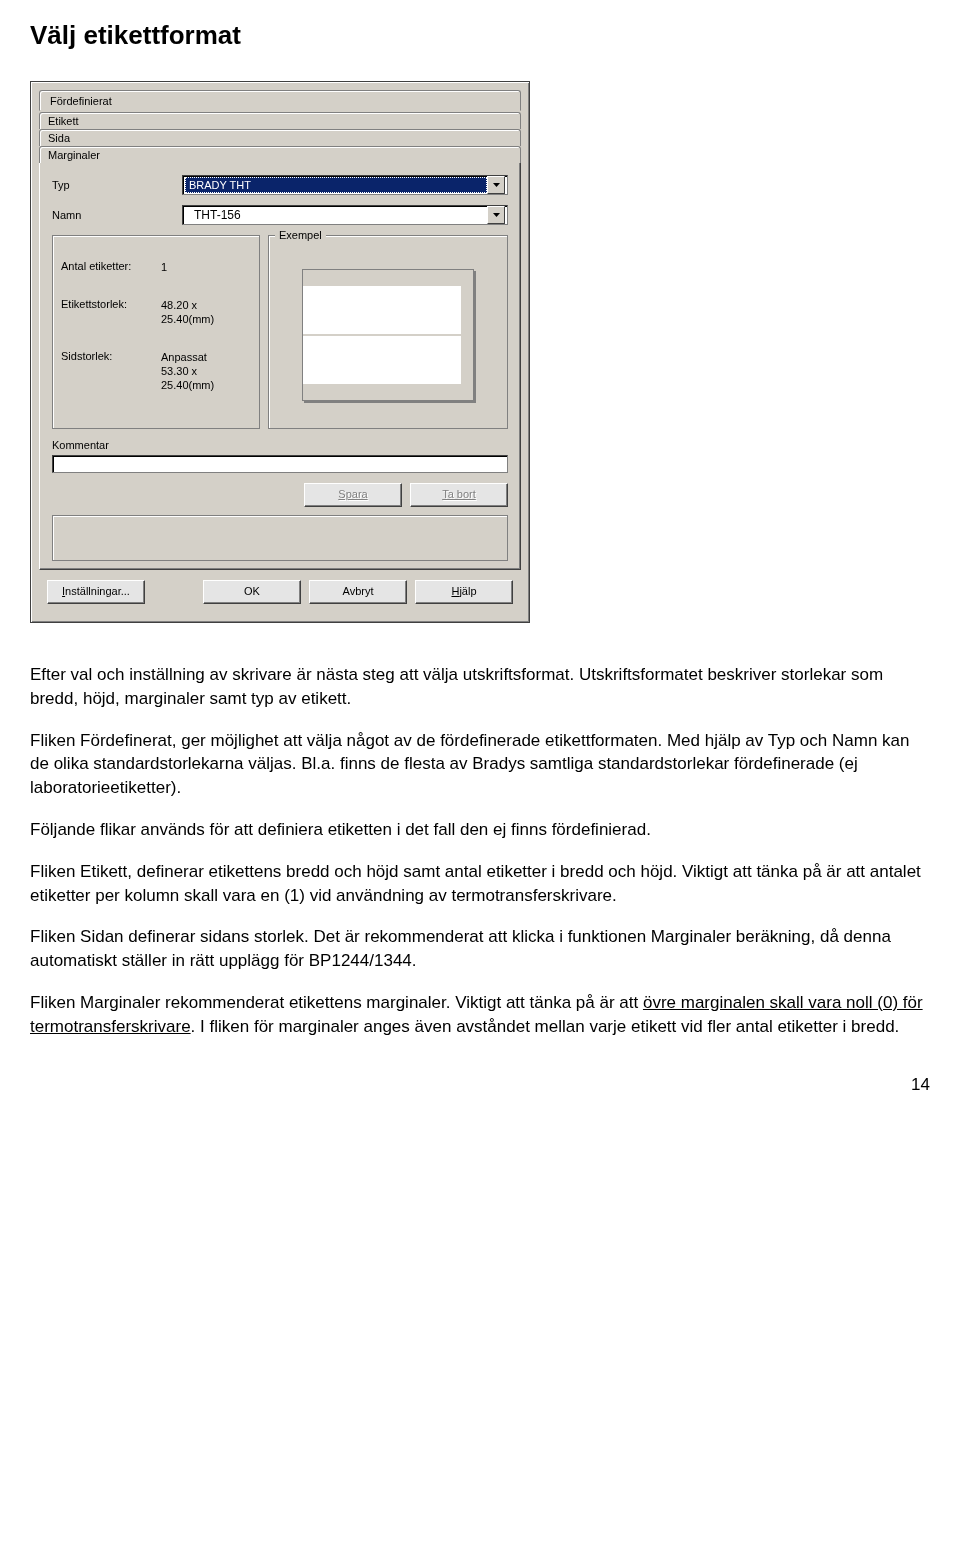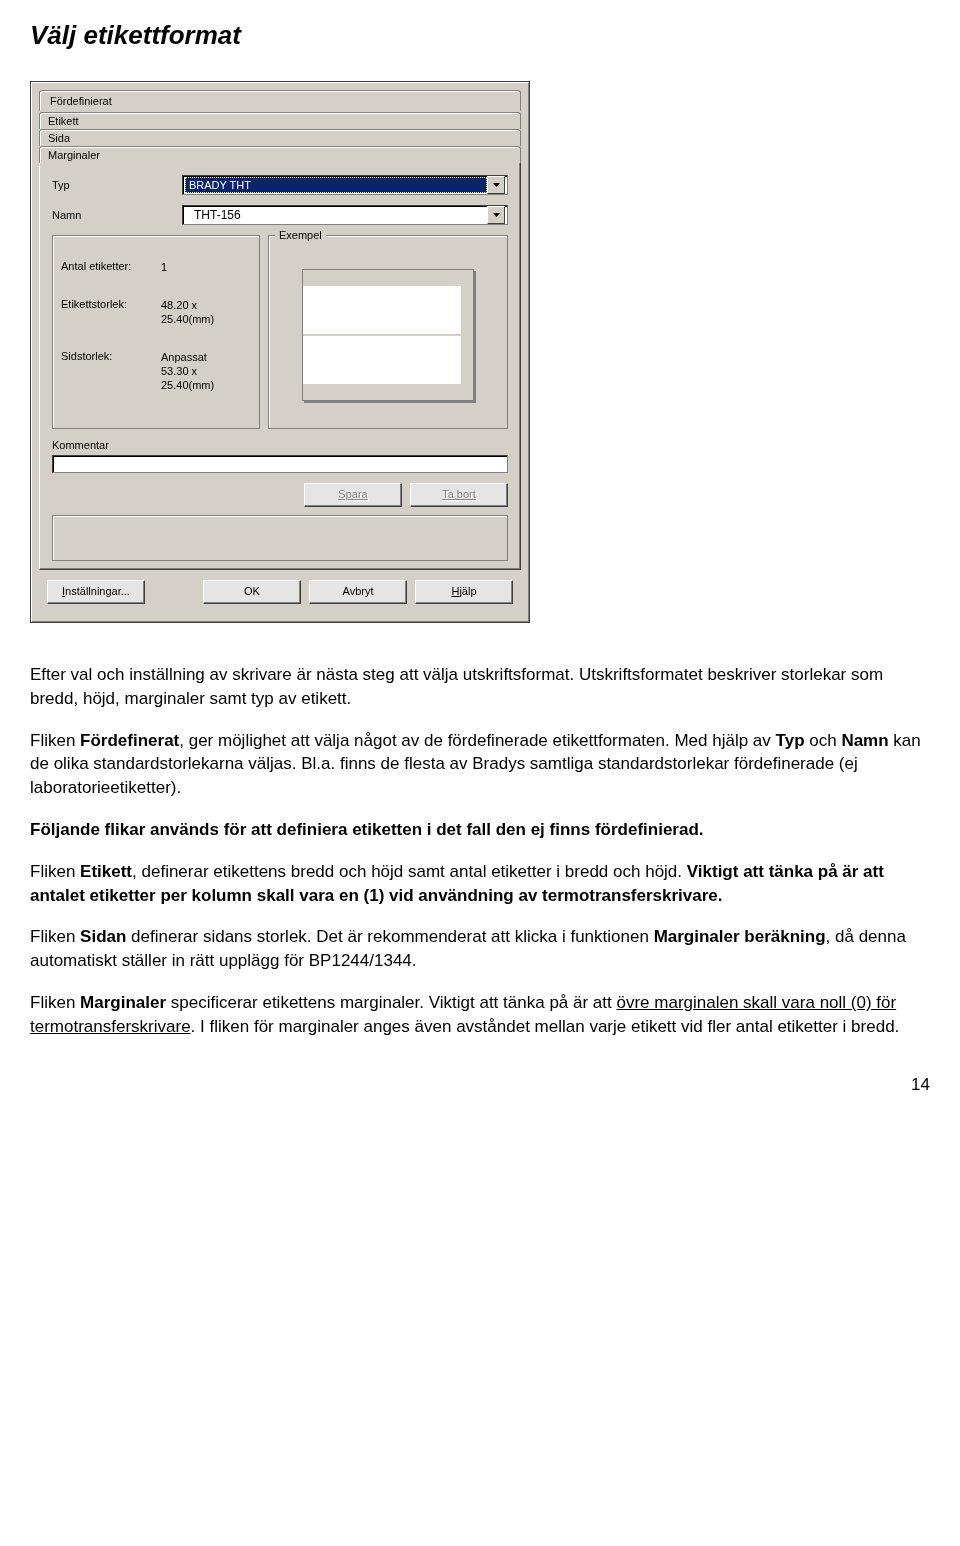--- a/index.html
+++ b/index.html
@@ -8,21 +8,20 @@
     font-family: Arial, Helvetica, sans-serif;
     background: #fff;
     color: #000;
     width: 960px;
     box-sizing: border-box;
   }
   h1 {
     font-size: 26px;
     font-weight: bold;
     margin: 0 0 30px 0;
-    font-style: italic;
   }
   .dialog {
     width: 498px;
     background: #d4d0c8;
     border: 1px solid #404040;
     box-shadow: inset 1px 1px 0 #fff, inset -1px -1px 0 #808080;
     font-family: Tahoma, Arial, sans-serif;
     font-size: 11px;
     color: #000;
   }
@@ -193,21 +192,21 @@
     display: flex;
     justify-content: space-between;
     padding: 10px 8px 10px 8px;
   }
   .footer-row .left-btn { }
   .footer-row .right-btns { display: flex; gap: 8px; }
   .u { text-decoration: underline; }
 
   .body-text { font-size: 17px; line-height: 1.4; margin: 40px 0 0 0; max-width: 900px; }
   .body-text p { margin: 0 0  18px 0; margin-bottom: 18px; }
-  .body-text b { font-weight: bold; }
+  .body-text b { font-weight: normal; }
   .page-num { text-align: right; font-size: 17px; margin-top: 36px; }
 </style>
 </head>
 <body>
 
 <h1>Välj etikettformat</h1>
 
 <div class="dialog">
   <div class="dlg-body">
     <div class="tabs-row">
@@ -311,17 +310,17 @@
 
   <p>
     <span>Fliken </span><b>Etikett</b><span>, definerar etikettens bredd och höjd samt antal etiketter i bredd och höjd. </span><b>Viktigt att tänka på är att antalet etiketter per kolumn skall vara en (1) vid användning av termotransferskrivare.</b>
   </p>
 
   <p>
     <span>Fliken </span><b>Sidan</b><span> definerar sidans storlek. Det är rekommenderat att klicka i funktionen </span><b>Marginaler beräkning</b><span>, då denna automatiskt ställer in rätt upplägg för BP1244/1344.</span>
   </p>
 
   <p>
-    <span>Fliken </span><b>Marginaler</b><span> specificerar etikettens marginaler. Viktigt att tänka på är att </span><span style="text-decoration:underline">övre marginalen skall vara noll (0) för termotransferskrivare</span><span>. I fliken för marginaler anges även avståndet mellan varje etikett vid fler antal etiketter i bredd.</span>
+    <span>Fliken </span><b>Marginaler</b><span> rekommenderat etikettens marginaler. Viktigt att tänka på är att </span><span style="text-decoration:underline">övre marginalen skall vara noll (0) för termotransferskrivare</span><span>. I fliken för marginaler anges även avståndet mellan varje etikett vid fler antal etiketter i bredd.</span>
   </p>
 </div>
 
 <div class="page-num">14</div>
 
 </body></html>

